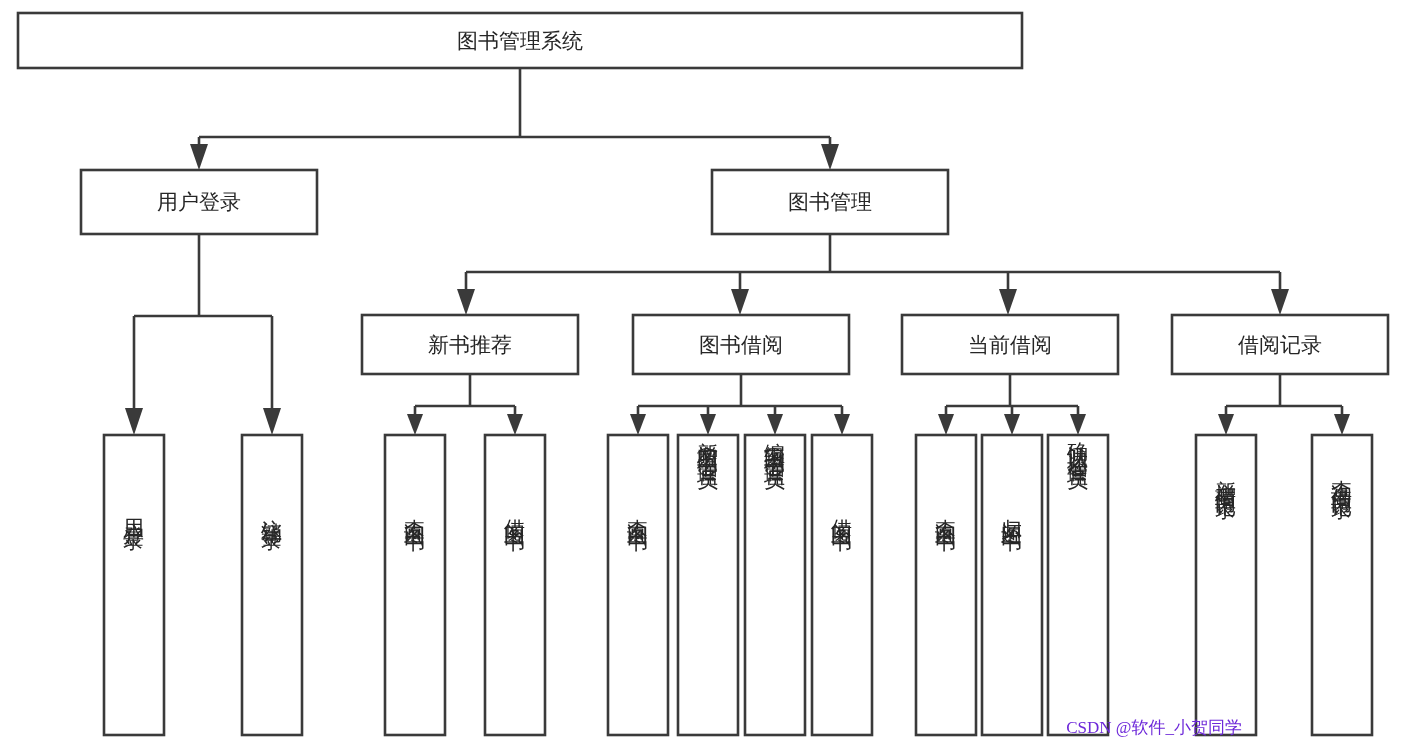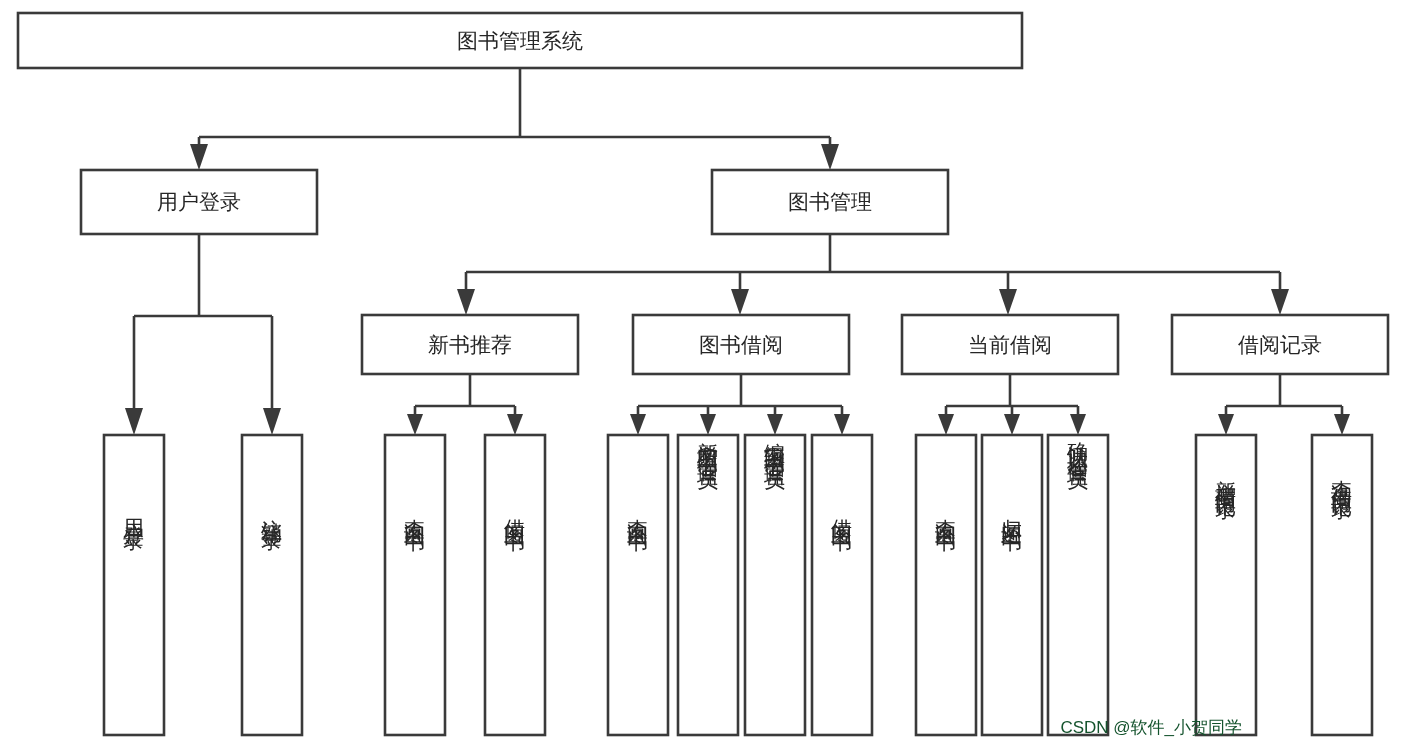--- a/index.html
+++ b/index.html
@@ -55,23 +55,23 @@
     writing-mode: vertical-rl;
     text-orientation: upright;
     glyph-orientation-vertical: 0;
     text-anchor: middle;
     letter-spacing: 4px;
   }
   .watermark {
     position: absolute;
     right: 14px;
     bottom: 8px;
-    font-family: Liberation Sans, sans-serif;
+    font-family: Liberation Serif, serif;
     font-size: 17px;
-    color: #14532d;
+    color: #6d28d9;
     white-space: nowrap;
     user-select: none;
   }
 </style>
 </head>
 <body>
 
 <div id="diagram-root">
 
   <svg id="tree-svg" viewBox="0 0 1405 747">

